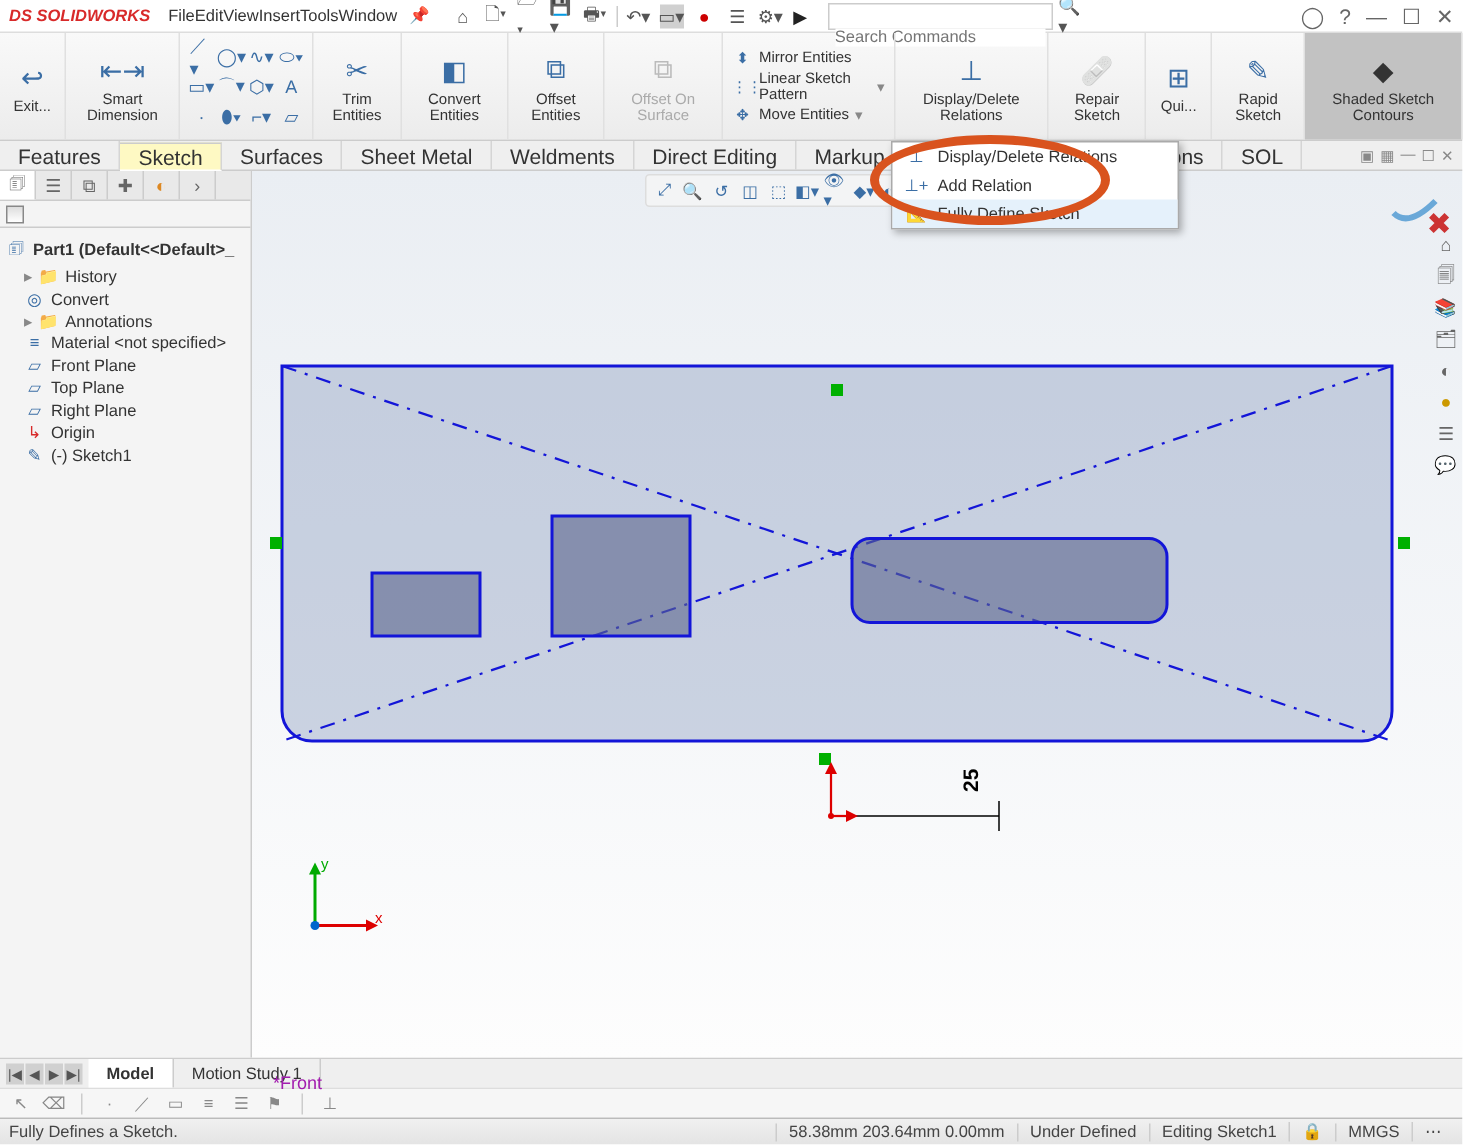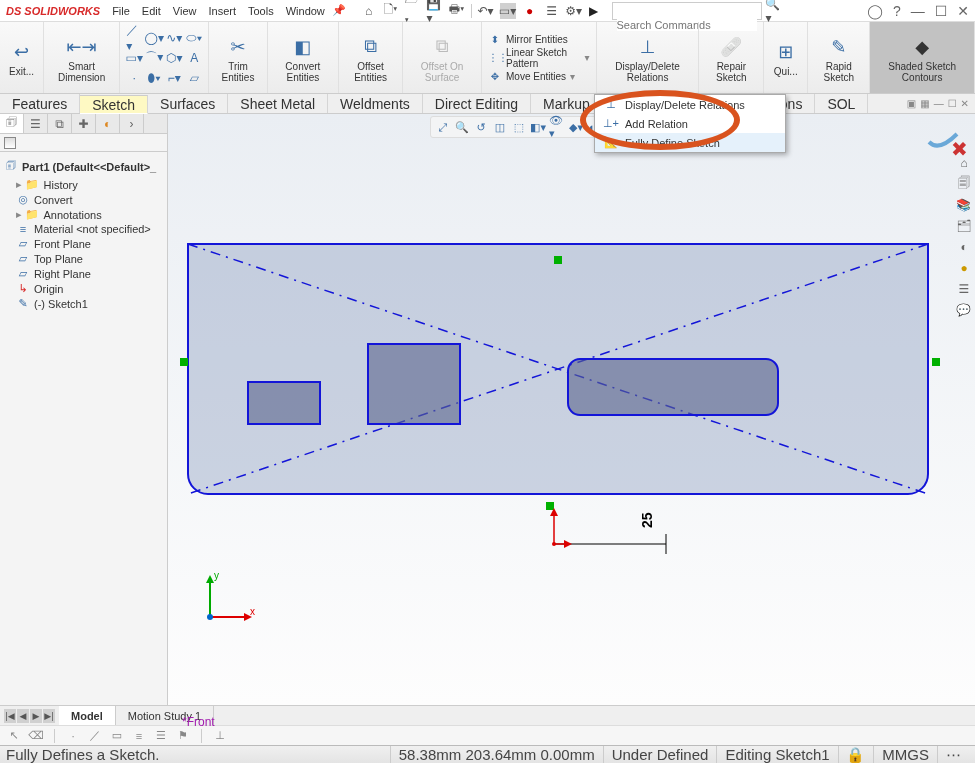--- a/index.html
+++ b/index.html
@@ -1,19 +1,19 @@
 <!DOCTYPE html>
 <html><head>
 <meta charset="utf-8">
 <style>
 * { box-sizing: border-box; margin: 0; padding: 0; font-family: "Segoe UI", Arial, sans-serif; }
 body { width: 975px; height: 763px; background: #fff; overflow: hidden; font-size: 11px; color: #333; position: relative; }
 .titlebar { height: 22px; display: flex; align-items: center; padding: 0 6px; background: #fff; border-bottom: 1px solid #ddd; }
 .logo { color: #d82a2a; font-weight: bold; font-style: italic; font-size: 11px; margin-right: 12px; }
-.menus { display: flex; gap: 12px; }
+.menus { display: flex; }
 .menus span { cursor: pointer; }
 .pin { margin-left: 8px; color: #888; }
 .qat { display: flex; align-items: center; gap: 6px; margin-left: 14px; }
 .qat-icon { width: 16px; height: 16px; display: flex; align-items: center; justify-content: center; color: #555; font-size: 12px; }
 .qat-sep { width: 1px; height: 14px; background: #ccc; }
 .search-box { width: 150px; height: 18px; border: 1px solid #ccc; display: flex; align-items: center; padding: 0 4px; margin-left: 10px; }
 .search-box input { border: none; outline: none; width: 100%; font-size: 11px; color: #888; margin-top: 28px; }
 .title-right { margin-left: auto; display: flex; gap: 10px; align-items: center; }
 .title-right span { font-size: 14px; color: #666; cursor: pointer; }
 
@@ -69,21 +69,21 @@
 .bottom-tabs { height:20px; border-top:1px solid #ccc; background:#efefef; display:flex; align-items:stretch; }
 .bottom-tabs .bt-nav { display:flex; align-items:center; padding:0 4px; gap:1px; }
 .bottom-tabs .bt-nav span { width:12px; height:14px; background:#d0d0d0; display:flex; align-items:center; justify-content:center; font-size:9px; color:#555; }
 .bottom-tabs .bt { padding:0 12px; display:flex; align-items:center; border-right:1px solid #ccc; font-size:11px; cursor:pointer; }
 .bottom-tabs .bt.active { background:#fff; font-weight:bold; }
 
 .toolbar2 { height:20px; border-top:1px solid #ddd; background:#f6f6f6; display:flex; align-items:center; padding:0 6px; gap:6px; }
 .toolbar2 .t2ic { width:16px; height:16px; display:flex; align-items:center; justify-content:center; color:#888; font-size:11px; }
 .toolbar2 .sep { width:1px; height:14px; background:#ccc; margin:0 4px; }
 
-.statusbar { height:18px; border-top:1px solid #bbb; background:linear-gradient(#f0f0f0,#e4e4e4); display:flex; align-items:center; padding:0 6px; font-size:15px; color:#444; }
+.statusbar { height:18px; border-top:1px solid #bbb; background:linear-gradient(#f0f0f0,#e4e4e4); display:flex; align-items:center; padding:0 6px; font-size:11px; color:#444; }
 .statusbar .left { flex:1; }
 .statusbar .seg { padding:0 8px; border-left:1px solid #ccc; }
 
 .triad { position:absolute; left:24px; bottom:70px; }
 </style>
 </head>
 <body>
 
 <div class="titlebar">
   <span class="logo">

